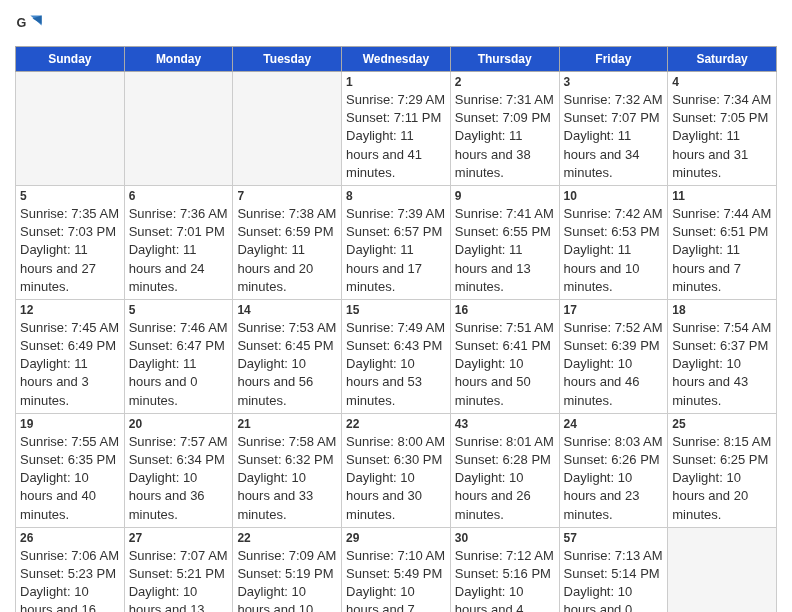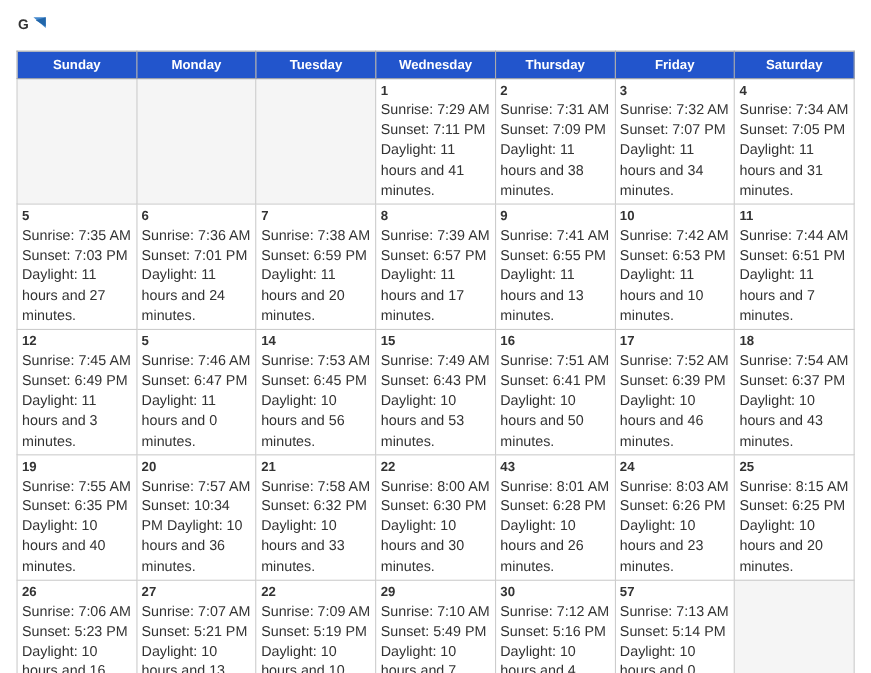--- a/index.html
+++ b/index.html
@@ -251,21 +251,21 @@
         <tr>
           <td>
             <span class="day-number">19</span>
             <div class="day-info">Sunrise: 7:55 AM
 Sunset: 6:35 PM
 Daylight: 10 hours and 40 minutes.</div>
           </td>
           <td>
             <span class="day-number">20</span>
             <div class="day-info">Sunrise: 7:57 AM
-Sunset: 10:34 PM
+Sunset: 6:34 PM
 Daylight: 10 hours and 36 minutes.</div>
           </td>
           <td>
             <span class="day-number">21</span>
             <div class="day-info">Sunrise: 7:58 AM
 Sunset: 6:32 PM
 Daylight: 10 hours and 33 minutes.</div>
           </td>
           <td>
             <span class="day-number">22</span>

